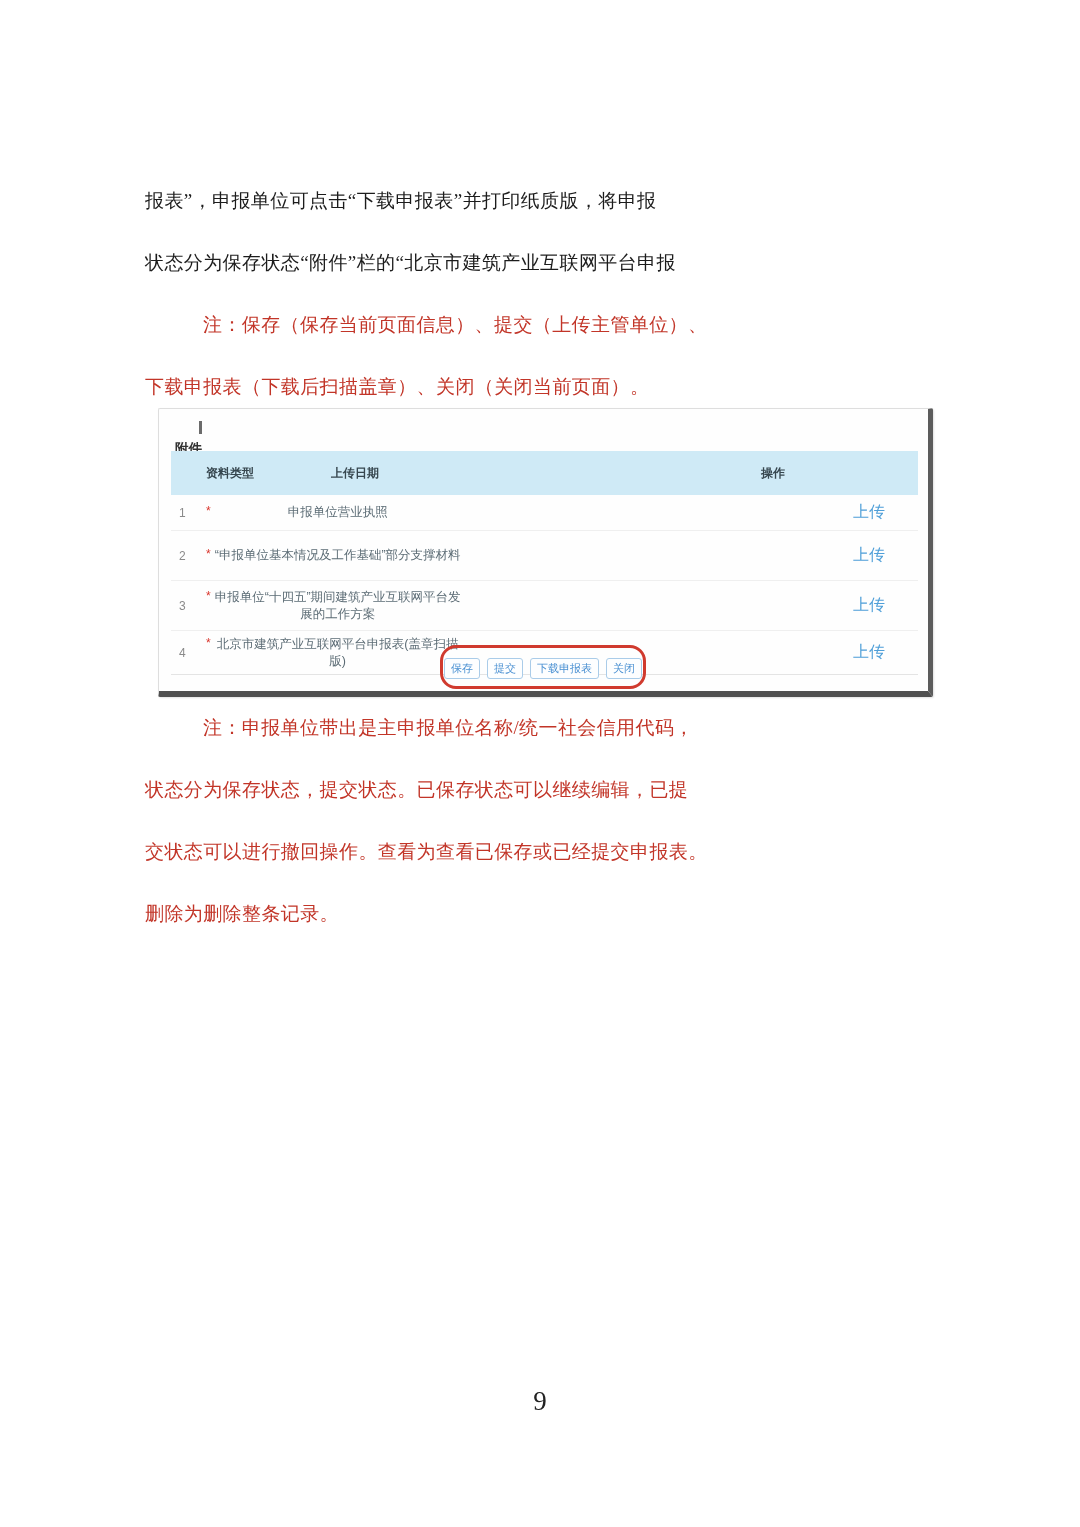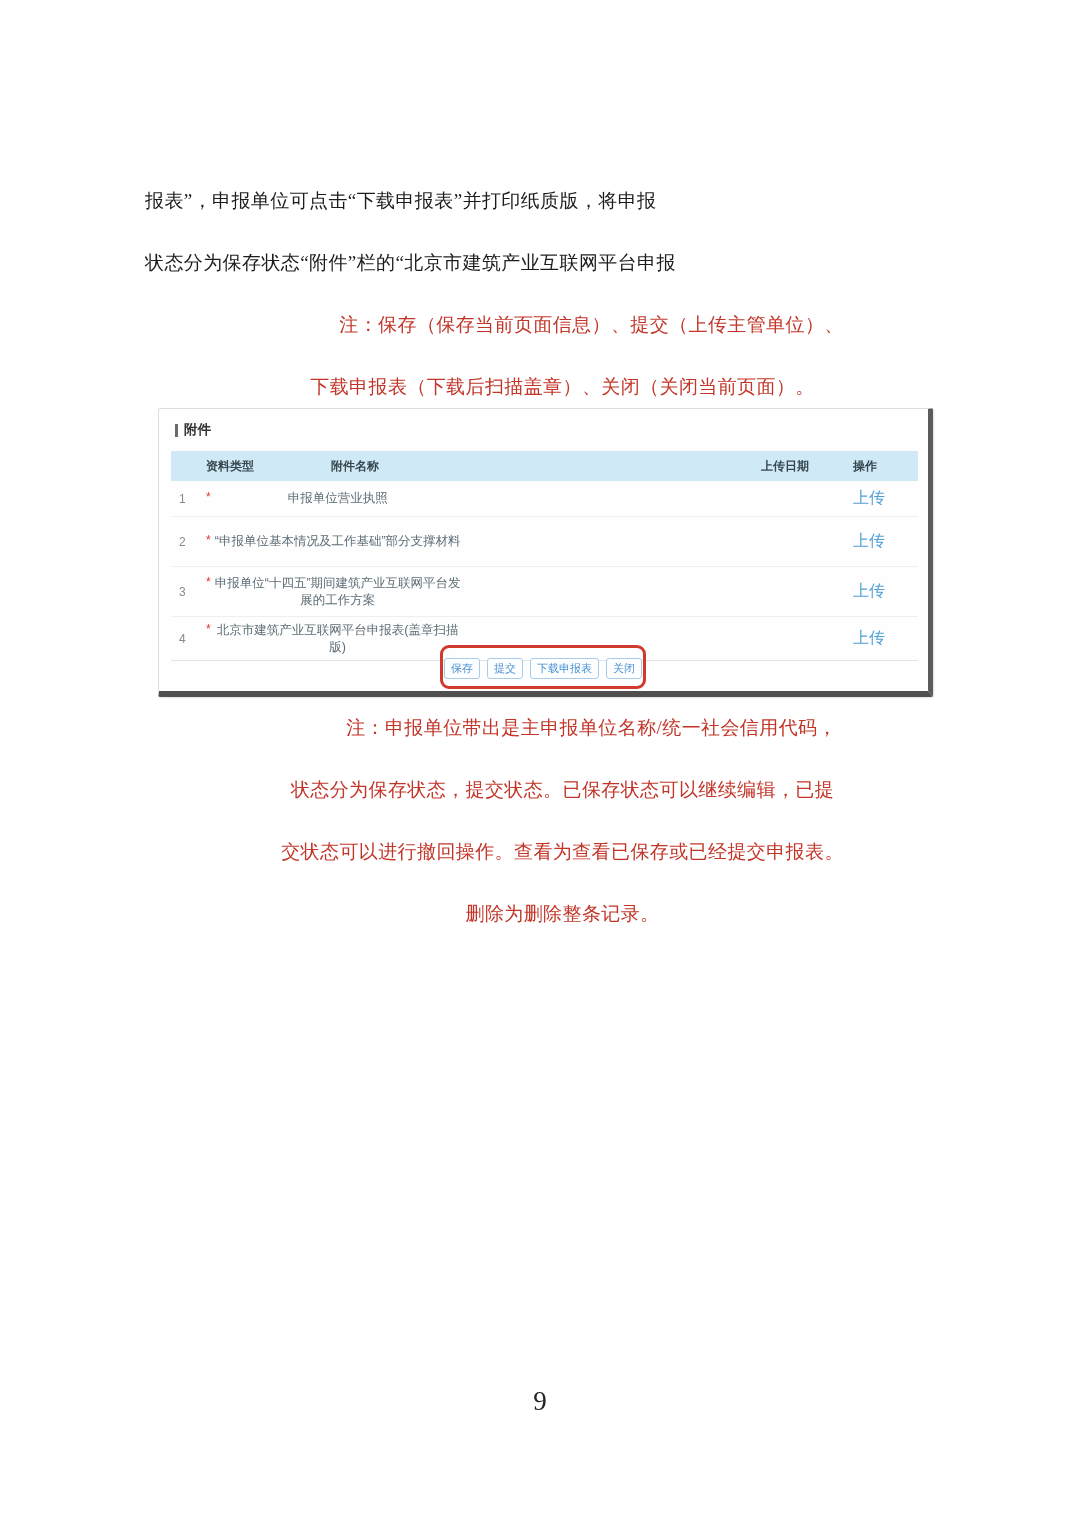--- a/index.html
+++ b/index.html
@@ -13,52 +13,52 @@
   }
   .content { padding:170px 100px 0 145px; }
   .para {
     font-size:19px;
     letter-spacing:0.4px;
     line-height:62px;
     color:#1c1c1c;
     white-space:nowrap;
   }
   .para.red { color:#c23528; }
-  .para.indent { text-indent:58px;text-align:center; }
+  .para.indent { text-indent:58px; }
   .step-label { font-weight:bold; }
 
   
   .shot {
     position:relative;
     margin-left:13px;
     margin-top:-10px;
     width:775px; height:289px;
     background:#fefefe;
     border:1px solid #dedede;
     border-right:5px solid #5c5c5c;
     border-bottom:6px solid #4f4f4f;
     border-radius:2px;
     font-family:"Liberation Sans","DejaVu Sans",sans-serif;
     letter-spacing:0;
     white-space:normal;
     box-shadow:1px 1px 2px rgba(0,0,0,0.12);
   }
   .panel-title {
     position:absolute; left:16px; top:12px;
-    display:flex; align-items:center; gap:6px;
-    font-size:13.5px; font-weight:bold; color:#333;
+    display:flex; align-items:flex-end; gap:6px;
+    font-size:13.5px; font-weight:bold; color:#333;flex-direction:column;
   }
   .panel-title .bar { width:3px; height:13px; background:#6b6b6b; }
 
   .atable { position:absolute; left:12px; top:42px; width:747px; }
   .thead {
     display:grid;
     grid-template-columns:35px 125px 430px 92px 1fr;
     align-items:center;
-    height:30px;
+    height:44px;
     background:#cfeaf6;
     font-size:12px; font-weight:bold; color:#37474f;
   }
   .trow {
     display:grid;
     grid-template-columns:35px 320px 1fr 65px;
     align-items:center;
     font-size:12.5px;
     color:#5c6c75;
     border-bottom:1px solid #efefef;
@@ -70,21 +70,21 @@
   .cell-idx { padding-left:8px; color:#8a8a8a; font-size:12px; }
   .req { color:#d9342b; margin-right:1px; font-size:12px; }
   .name-text { display:inline-block; width:252px; line-height:17px; vertical-align:top;text-align:center; }
   .cell-op a { color:#4f9fd8; text-decoration:none; font-size:16px; cursor:pointer; }
 
   .btnbar {
     position:absolute;
     left:281px; top:236px;
     width:206px; height:44px;
     border:3px solid #d03a2e;
-    border-radius:9px;
+    border-radius:16px;
     display:flex; align-items:flex-end; justify-content:center;
     gap:7px; padding-bottom:7px;
   }
   .btnbar button {
     font-family:"Liberation Sans","DejaVu Sans",sans-serif;
     font-size:11px; color:#4a90d2;
     background:#fdfeff;
     border:1px solid #aacce9;
     border-radius:3px;
     padding:4px 6px;
@@ -118,21 +118,20 @@
     <div class="shot">
       <div class="panel-title">
         <span class="bar"></span>
         <span>附件</span>
       </div>
 
       <div class="atable">
         <div class="thead">
           <span></span>
           <span>资料类型</span>
-          <span>附件名称</span>
           <span>上传日期</span>
           <span>操作</span>
         </div>
 
         <div class="trow h36">
           <span class="cell-idx">1</span>
           <span class="cell-name"><span class="req">*</span><span class="name-text">申报单位营业执照</span></span>
           <span></span>
           <span class="cell-op"><a>上传</a></span>
         </div>

